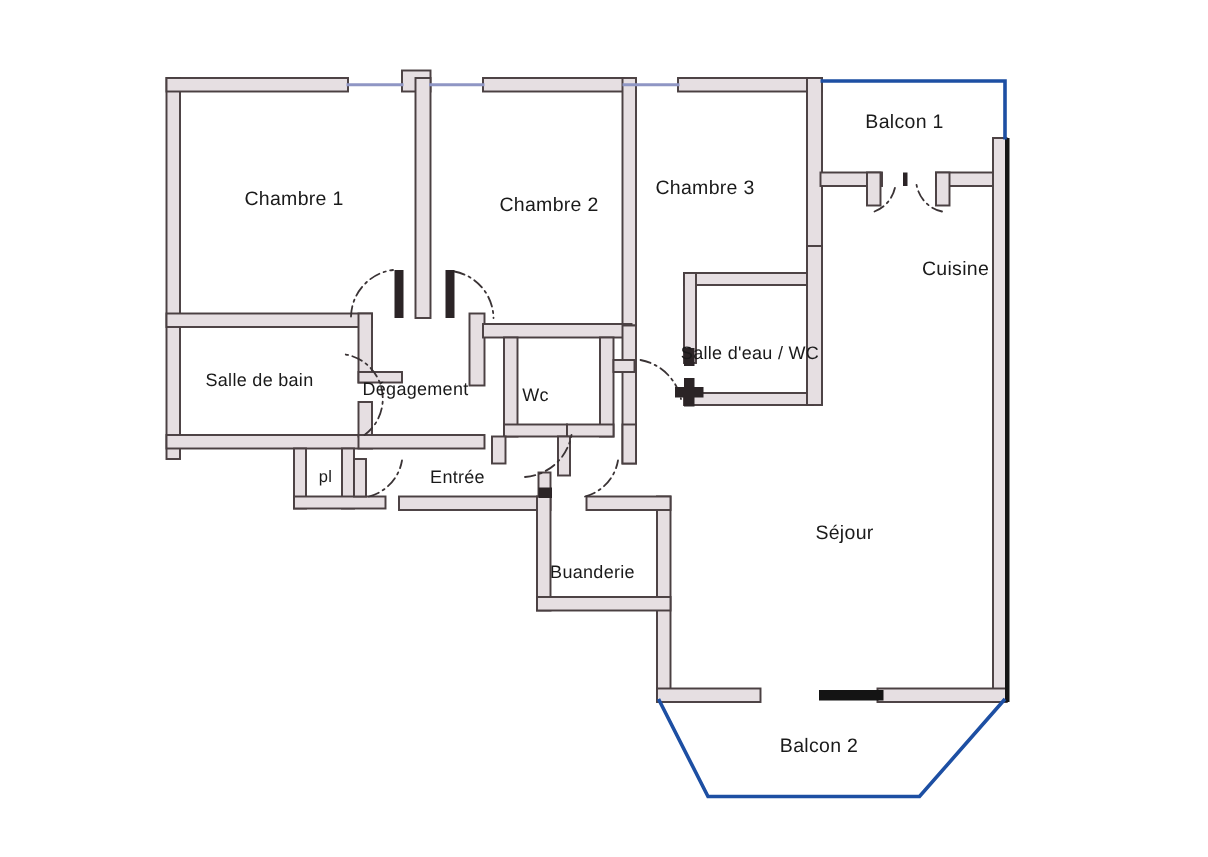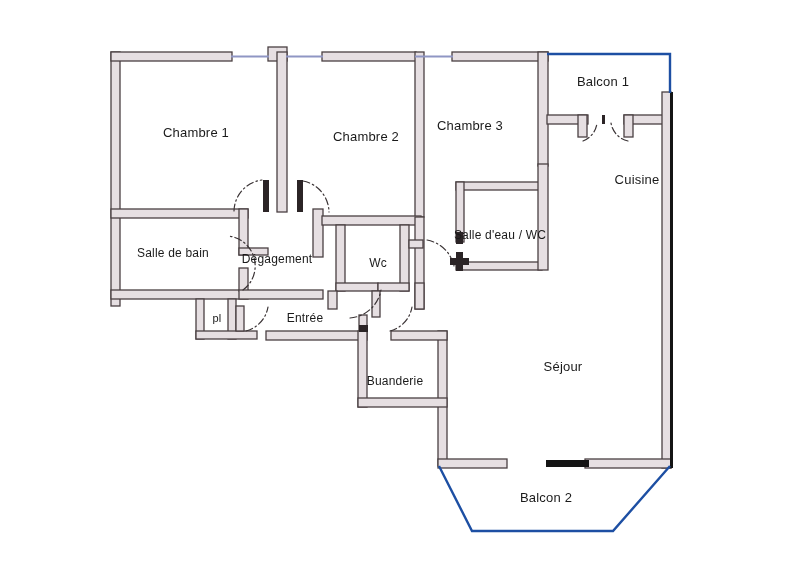--- a/index.html
+++ b/index.html
@@ -149,22 +149,22 @@
   </svg>
 
   <div>
     <div class="room-label" style="left:196px; top:132px; font-size:13px;">Chambre 1</div>
     <div class="room-label" style="left:342px; top:136px; font-size:13px;margin-left:24px;">Chambre 2</div>
     <div class="room-label" style="left:470px; top:125px; font-size:13px;">Chambre 3</div>
     <div class="room-label" style="left:603px; top:81px; font-size:13px;">Balcon 1</div>
     <div class="room-label" style="left:596px; top:179px; font-size:13px;margin-left:41px;">Cuisine</div>
     <div class="room-label" style="left:173px; top:253px; font-size:12px;">Salle de bain</div>
     <div class="room-label" style="left:277px; top:259px; font-size:12px;">Dégagement</div>
-    <div class="room-label" style="left:357px; top:263px; font-size:12px;margin-left:21px;">Wc</div>
+    <div class="room-label" style="left:357px; top:263px; font-size:12px;">Wc</div>
     <div class="room-label" style="left:500px; top:235px; font-size:12px;">Salle d'eau / WC</div>
     <div class="room-label" style="left:217px; top:318px; font-size:11px;">pl</div>
     <div class="room-label" style="left:305px; top:318px; font-size:12px;">Entrée</div>
     <div class="room-label" style="left:395px; top:381px; font-size:12px;">Buanderie</div>
-    <div class="room-label" style="left:563px; top:355px; font-size:13px;margin-top:11px;">Séjour</div>
+    <div class="room-label" style="left:563px; top:355px; font-size:13px;">Séjour</div>
     <div class="room-label" style="left:546px; top:497px; font-size:13px;">Balcon 2</div>
   </div>
 
 </div>
 
 </body></html>

